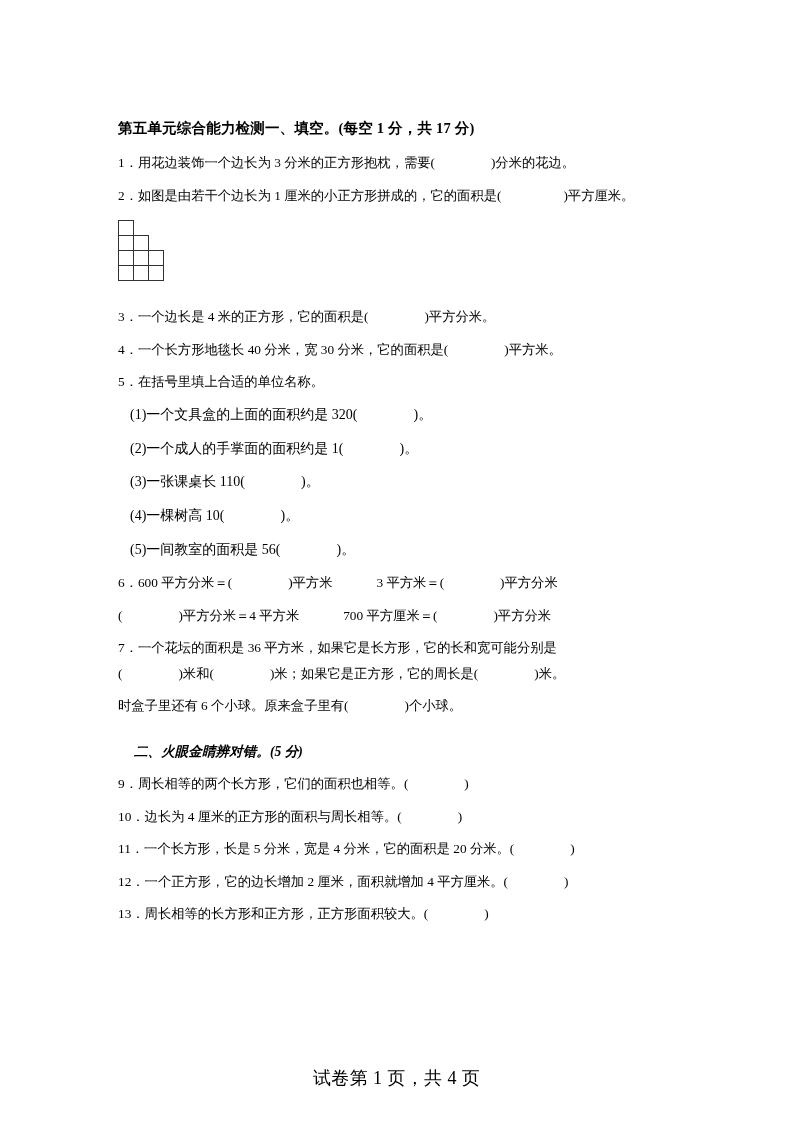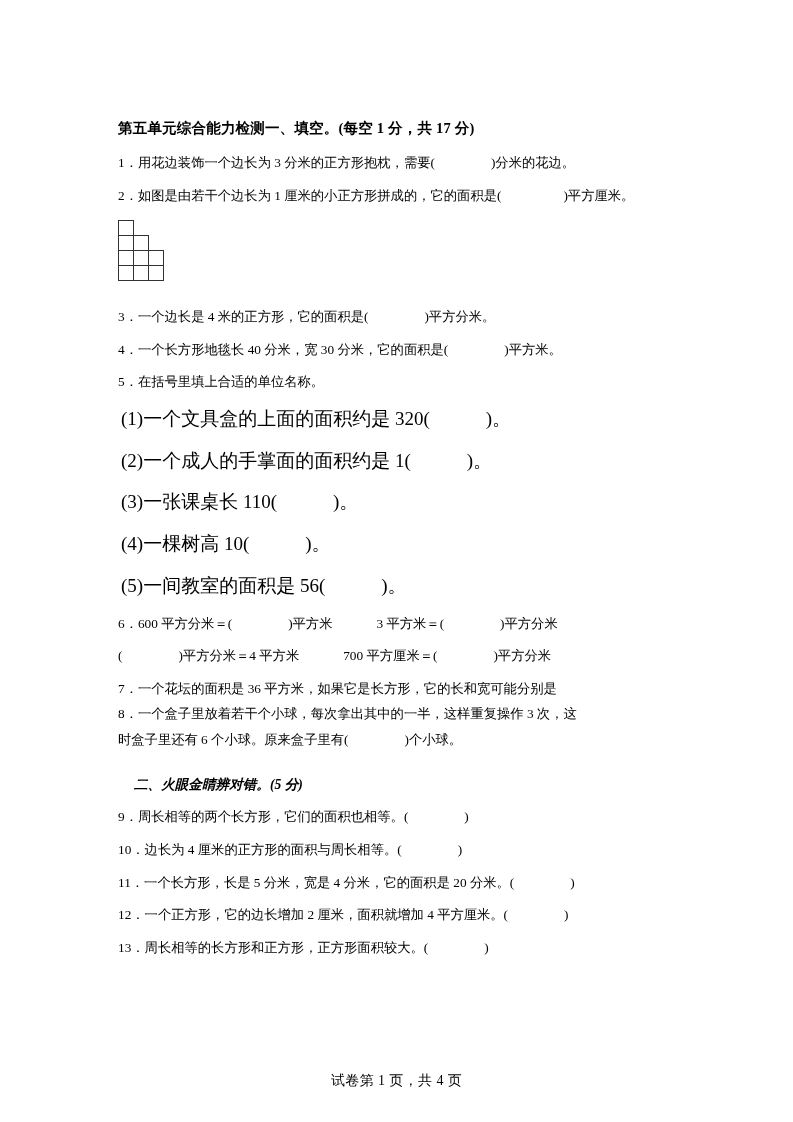--- a/index.html
+++ b/index.html
@@ -39,23 +39,23 @@
     text-align: justify;
     text-justify: inter-ideograph;
   }
   .num { letter-spacing: 0px; }
   .blank {
     display: inline-block;
     min-width: 56px;
   }
   .blank-lg { display: inline-block; min-width: 62px; }
   .sub-q {
-    font-size: 19px;
+    font-size: 14px;
     line-height: 1.62;
-    margin: 0 0 11px 3px;
+    margin: 0 0 11px 12px;
   }
   .grid-figure {
     margin: 14px 0 20px 0;
     padding-left: 0px;
   }
   .grid-wrap {
     position: relative;
     width: 66px;
     height: 66px;
     margin-left: 0px;
@@ -78,21 +78,21 @@
     line-height: 1.62;
     margin: 8px 0 11px 0;
   }
   .gap-wide { display: inline-block; width: 44px; }
   .footer {
     position: absolute;
     left: 0;
     bottom: 32px;
     width: 793px;
     text-align: center;
-    font-size: 14px;
+    font-size: 18px;
     letter-spacing: 0.4px;
   }
 </style>
 </head>
 <body>
 
 <div class="page">
 
   <p class="title-line">
     <span class="t-main">第五单元综合能力检测</span><span class="t-sub">一、填空。(每空 1 分，共 17 分)</span>
@@ -151,24 +151,24 @@
   <p class="two-col-line">
     <span class="num">6．</span><span>600 平方分米＝(</span><span class="blank"></span><span>)平方米</span><span class="gap-wide"></span><span>3 平方米＝(</span><span class="blank"></span><span>)平方分米</span>
   </p>
   <p class="two-col-line">
     <span>(</span><span class="blank"></span><span>)平方分米＝4 平方米</span><span class="gap-wide"></span><span>700 平方厘米＝(</span><span class="blank"></span><span>)平方分米</span>
   </p>
 
   <p class="q" style="margin-bottom:4px;">
     <span class="num">7．</span><span>一个花坛的面积是 36 平方米，如果它是长方形，它的长和宽可能分别是</span>
   </p>
+  <p class="q">
+    <span>(</span><span class="blank"></span><span>)米和(</span><span class="blank"></span><span>)米；如果它是正方形，它的周长是(</span><span class="blank"></span><span>)米。</span>
+  </p>
 
-  <p class="q" style="margin-bottom:4px;">
-    <span class="num">8．</span><span>一个盒子里放着若干个小球，每次拿出其中的一半，这样重复操作 3 次，这</span>
-  </p>
   <p class="q">
     <span>时盒子里还有 6 个小球。原来盒子里有(</span><span class="blank"></span><span>)个小球。</span>
   </p>
 
   <p class="section-head">二、火眼金睛辨对错。(5 分)</p>
 
   <p class="q">
     <span class="num">9．</span><span>周长相等的两个长方形，它们的面积也相等。(</span><span class="blank"></span><span>)</span>
   </p>
   <p class="q">

